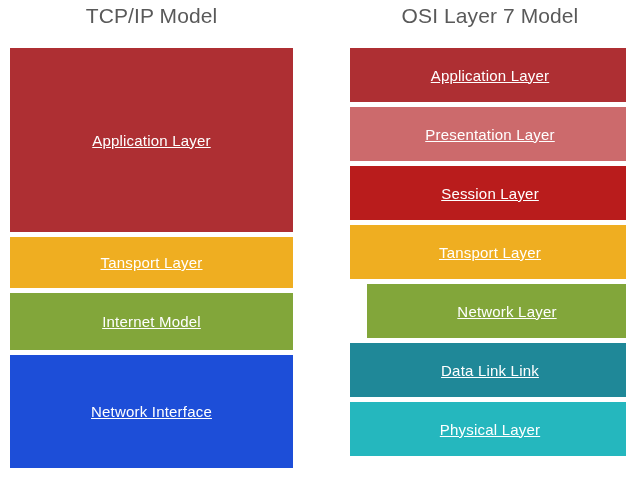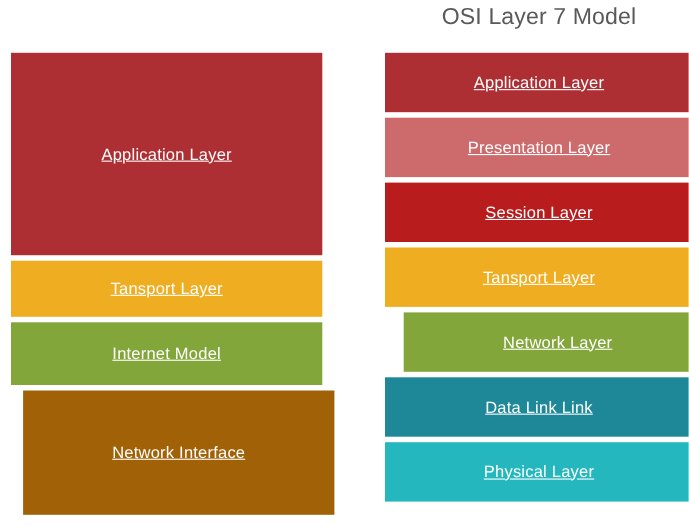--- a/index.html
+++ b/index.html
@@ -67,31 +67,32 @@
     display: block;
     line-height: 1;
   }
 </style>
 </head>
 <body>
 
 <div id="diagram">
 
   <div class="column left">
+    <div class="col-title">TCP/IP Model</div>
     <div class="stack">
         <div class="layer-box" style="top: 0px; height: 184px; background: rgb(174, 47, 51);">
           <span class="layer-label">Application Layer</span>
         </div>
         <div class="layer-box" style="top: 189px; height: 51px; background: rgb(239, 174, 33);">
           <span class="layer-label">Tansport Layer</span>
         </div>
         <div class="layer-box" style="top: 245px; height: 57px; background: rgb(130, 166, 58);">
           <span class="layer-label">Internet Model</span>
         </div>
-        <div class="layer-box" style="top: 307px; height: 113px; background: #a16207; margin-left: 11px;">
+        <div class="layer-box" style="top: 307px; height: 113px; background: #1d4ed8;">
           <span class="layer-label">Network Interface</span>
         </div>
       </div>
   </div>
 
   <div class="column right">
     <div class="col-title">OSI Layer 7 Model</div>
     <div class="stack">
         <div class="layer-box" style="top: 0px; height: 54px; background: rgb(174, 47, 51);">
           <span class="layer-label">Application Layer</span>

